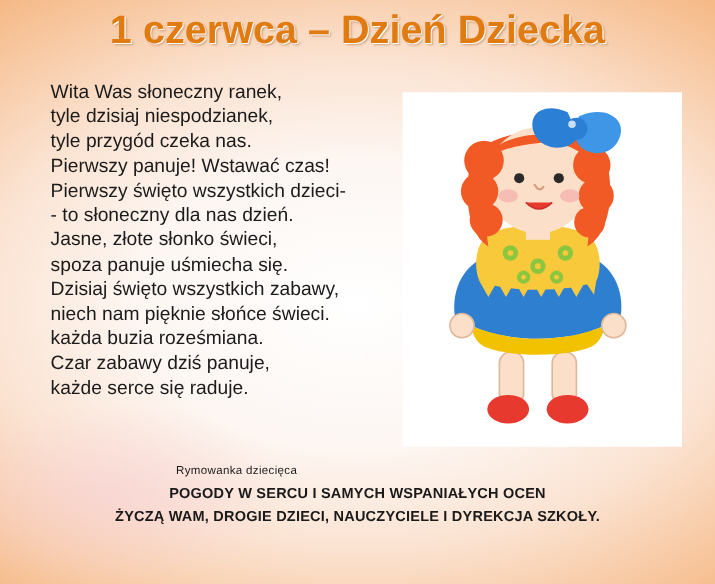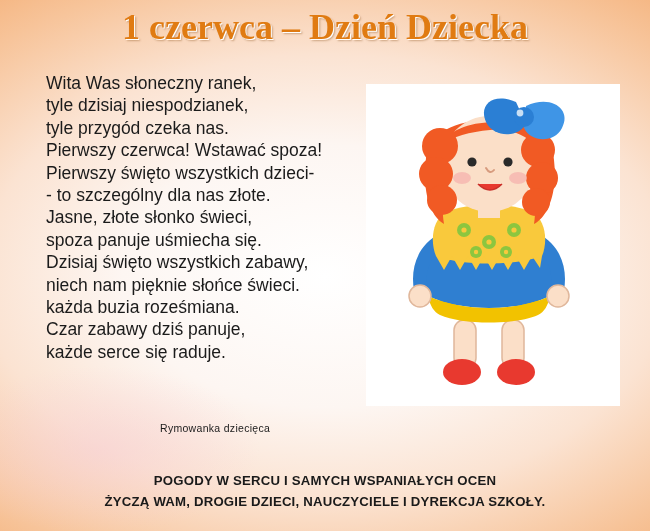--- a/index.html
+++ b/index.html
@@ -25,21 +25,21 @@
   }
   .title{
     position:absolute;
     top:6px;left:0;width:650px;
     text-align:center;
     font-size:36px;
     font-weight:bold;
     color:#e07b12;
     letter-spacing:0px;
     text-shadow:1px 1px 0 #ffffff, 2px 2px 2px rgba(120,60,0,.35);
-    font-family:Liberation Serif, serif;
+    font-family:Liberation Sans, sans-serif;
   }
   .poem{
     position:absolute;
     top:72px;left:46px;
     width:320px;
     font-size:17.5px;
     line-height:22.4px;
     color:#1b1b1b;
     font-family:"Liberation Sans", sans-serif;
     z-index:3;
@@ -57,21 +57,20 @@
   .footer{
     position:absolute;
     top:438px;left:0;width:650px;
     text-align:center;
     color:#1a1a1a;
     font-size:13.2px;
     line-height:21px;
     font-weight:600;
     letter-spacing:.2px;
     z-index:3;
-    margin-top:32px;
   }
   
   .illu{
     position:absolute;
     left:366px;top:84px;
     width:254px;height:322px;
     background:#ffffff;
     z-index:2;
   }
   .illu svg{display:block;}
@@ -80,23 +79,23 @@
 <body>
 
 <div id="card">
 
   <div class="title">1 czerwca – Dzień Dziecka</div>
 
   <div class="poem">
     <div class="line">Wita Was słoneczny ranek,</div>
     <div class="line">tyle dzisiaj niespodzianek,</div>
     <div class="line">tyle przygód czeka nas.</div>
-    <div class="line">Pierwszy czerwca! Wstawać spoza!</div>
+    <div class="line">Pierwszy panuje! Wstawać czas!</div>
     <div class="line">Pierwszy święto wszystkich dzieci-</div>
-    <div class="line">- to szczególny dla nas złote.</div>
+    <div class="line">- to słoneczny dla nas dzień.</div>
     <div class="line">Jasne, złote słonko świeci,</div>
     <div class="line">spoza panuje uśmiecha się.</div>
     <div class="line">Dzisiaj święto wszystkich zabawy,</div>
     <div class="line">niech nam pięknie słońce świeci.</div>
     <div class="line">każda buzia roześmiana.</div>
     <div class="line">Czar zabawy dziś panuje,</div>
     <div class="line">każde serce się raduje.</div>
   </div>
 
   <div class="attrib">Rymowanka dziecięca</div>

